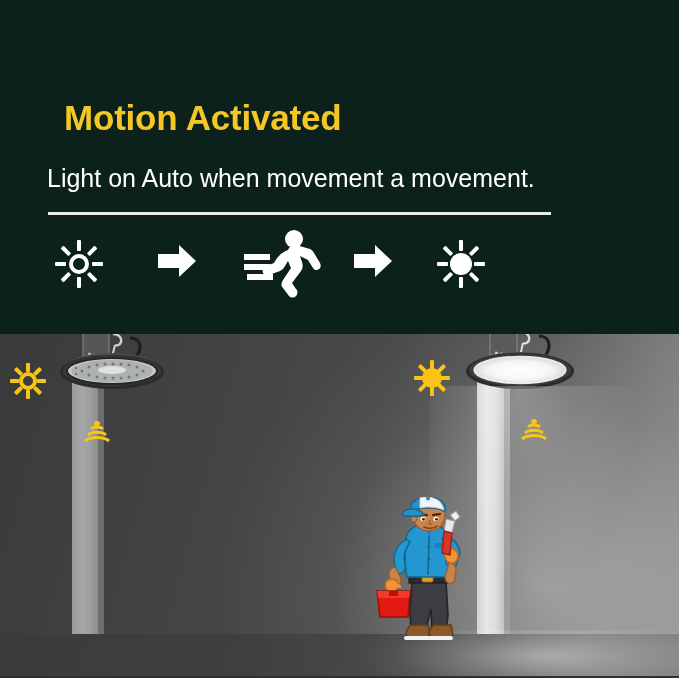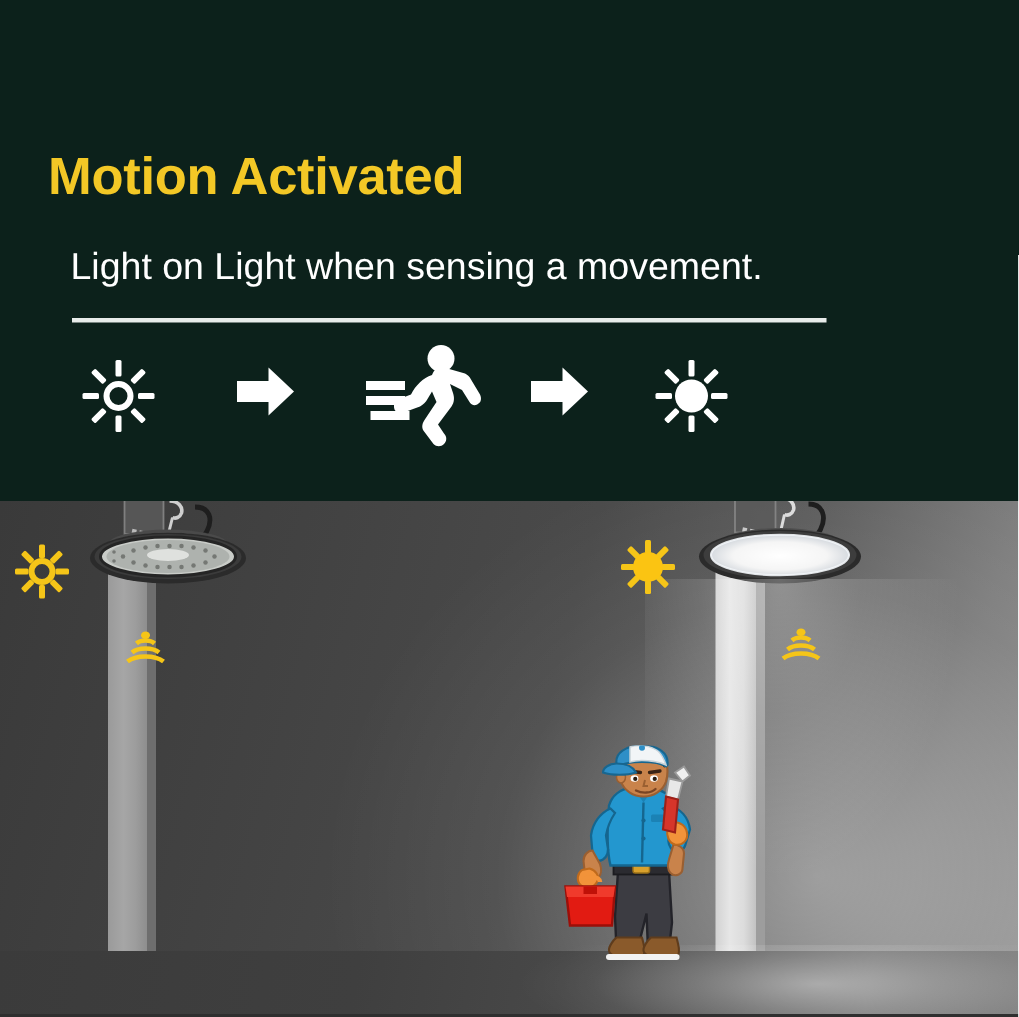--- a/index.html
+++ b/index.html
@@ -13,21 +13,21 @@
     background:#ffffff;
   }
 
   
   #banner{
     position:absolute;left:0;top:0;width:679px;height:334px;
     background:#0c211b;
     overflow:hidden;
   }
   #banner-title{
-    position:absolute;left:32px;top:98px;
+    position:absolute;left:64px;top:98px;
     font-size:35px;font-weight:bold;
     color:#f3c826;
     letter-spacing:-0.2px;
     white-space:nowrap;
     line-height:40px;
   }
   #banner-subtitle{
     position:absolute;left:47px;top:163px;
     font-size:25px;font-weight:normal;
     color:#ffffff;
@@ -149,21 +149,21 @@
 </style>
 </head>
 <body>
 
 <div id="page">
 
   <div id="banner">
 
     <div id="banner-title">Motion Activated</div>
 
-    <div id="banner-subtitle">Light on Light when sensing a movement.</div>
+    <div id="banner-subtitle">Light on Auto when movement a movement.</div>
 
     <div id="banner-divider"></div>
 
     <div id="icon-strip">
 
       <div class="strip-cell" style="left:0px;">
         <div class="sunicon hollow" style="margin-top:5px;">
           <span class="ray r0"></span>
           <span class="ray r1"></span>
           <span class="ray r2"></span>

